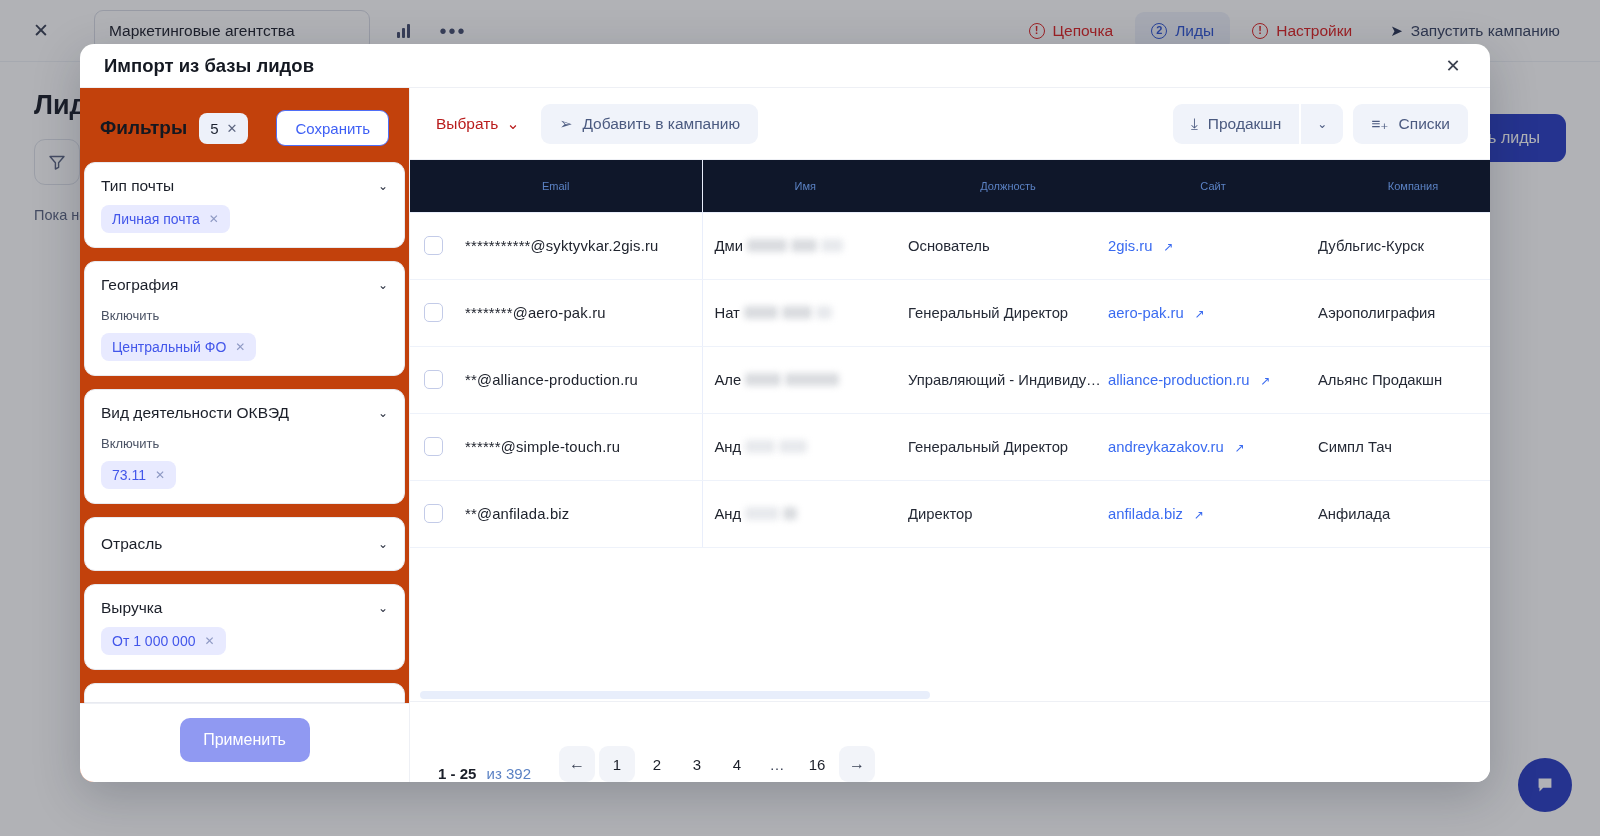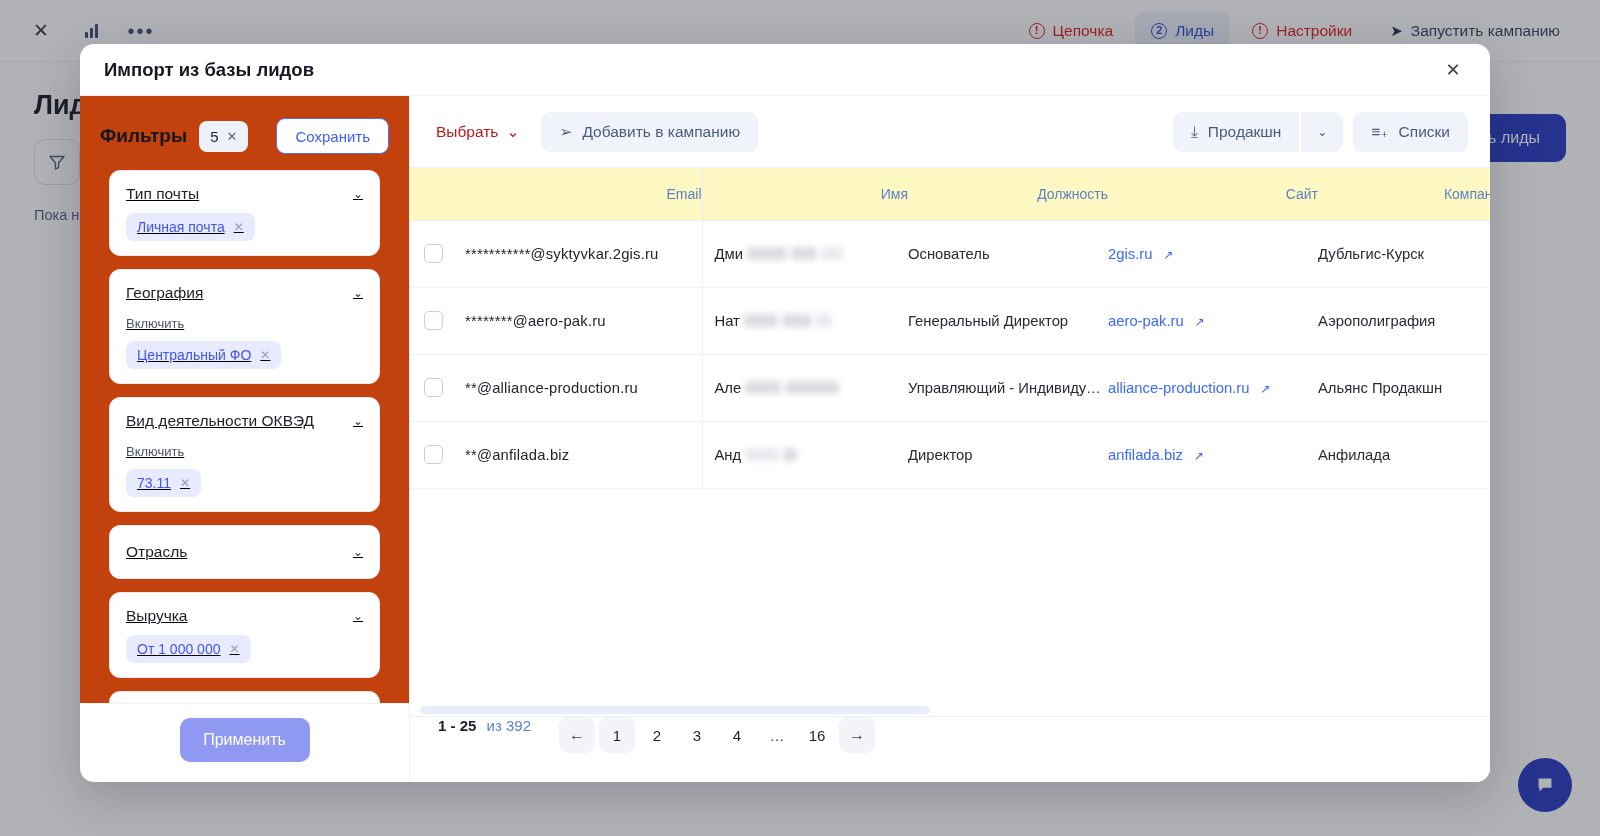--- a/index.html
+++ b/index.html
@@ -97,21 +97,21 @@
     position: absolute;
     left: 80px; top: 44px;
     width: 1410px; height: 738px;
     background: #ffffff;
     border-radius: 14px;
     box-shadow: 0 14px 48px rgba(20,26,44,0.22);
     display: flex; flex-direction: column;
     overflow: hidden;
   }
   .modal-header {
-    height: 52px; flex: none;
+    height: 44px; flex: none;
     display: flex; align-items: center;
     padding: 0 22px 0 24px;
     border-bottom: 1px solid #eef0f5;
   }
   .modal-title { font-size: 18.5px; font-weight: 700; color: #141821; }
   .modal-close {
     margin-left: auto; width: 30px; height: 30px;
     display: flex; align-items: center; justify-content: center;
     font-size: 18px; color: #3c4250; cursor: pointer;
   }
@@ -139,21 +139,21 @@
   .save-btn {
     margin-left: auto;
     border: 1px solid #4f6ef7; color: #3f60f5;
     background: #fff; border-radius: 9px;
     height: 36px; padding: 0 18px;
     font-size: 15px; cursor: pointer;
     font-family: inherit;
   }
   .filters-scroll {
     flex: 1; overflow: hidden;
-    padding: 0 29px; min-height: 0; text-decoration: underline;
+    padding: 0 4px; min-height: 0;
   }
   .filter-card {
     border: 1px solid #e8eaf0; border-radius: 11px;
     margin-bottom: 13px; padding: 14px 16px 14px 16px;
     background: #fff;
   }
   .filter-card-head {
     display: flex; align-items: center; cursor: pointer;
   }
   .filter-card-title { font-size: 15.5px; color: #1b1f29; }
@@ -208,25 +208,25 @@
   .tb-split .tb-caret {
     background: #f0f3fa; color: #4b5a80;
     border-radius: 0 9px 9px 0; height: 40px; width: 42px;
     display: flex; align-items: center; justify-content: center;
     cursor: pointer; font-size: 12px;
   }
 
   .table-wrap { flex: 1; overflow: hidden; position: relative; min-height: 0; }
   table.leads { width: 100%; border-collapse: collapse; table-layout: fixed; }
   table.leads th {
-    text-align: right; font-weight: 400;
-    font-size: 14px; color: #5b82c4;
+    text-align: center; font-weight: 400;
+    font-size: 11px; color: #5b82c4;
     padding: 16px 0 16px 0; height: 52px;
     border-bottom: 1px solid #e9eefb;
-    background: #fef9c3;
+    background: #0f172a;
   }
   table.leads td {
     font-size: 14.8px; color: #252a36;
     height: 67px; padding: 0;
     border-bottom: 1px solid #eef2fa;
     vertical-align: middle;
     overflow: hidden; white-space: nowrap; text-overflow: ellipsis;
   }
   .col-email { width: 292px; }
   .col-name { width: 206px; }
@@ -257,22 +257,22 @@
   .ext-icon { margin-left: 7px; color: #3a6bf0; font-size: 12px; }
 
   .hscroll {
     position: absolute; left: 10px; bottom: 2px;
     width: 510px; height: 8px; border-radius: 4px;
     background: #e8eefb;
   }
 
   
   .pagination {
-    height: 66px; flex: none;
-    display: flex; align-items: flex-start;
+    height: 81px; flex: none;
+    display: flex; align-items: flex-end;
     padding-left: 28px; gap: 28px;
     border-top: 1px solid #eef0f5;
     background: #fff;
   }
   .page-range { font-size: 15px; color: #1b1f29; font-weight: 700; }
   .page-range .muted { color: #5b82c4; font-weight: 400; margin-left: 6px; }
   .pages { display: flex; align-items: center; gap: 4px; }
   .pg {
     min-width: 36px; height: 36px; padding: 0 8px;
     display: flex; align-items: center; justify-content: center;
@@ -284,20 +284,23 @@
   .pg.ellipsis { cursor: default; color: #3b4256; }
 </style>
 </head>
 <body>
 
 <div id="app-background">
 
   <div class="bg-topbar">
     <div class="bg-close">✕</div>
 
+    <div class="bg-campaign-name">
+      <span>Маркетинговые агентства</span>
+    </div>
 
     <div class="bg-icon-btn">
       <span class="bars-icon">
           <i></i>
           <i></i>
           <i></i>
         </span>
     </div>
     <div class="bg-icon-btn">
       <span class="dots-icon">•••</span>
@@ -548,20 +551,41 @@
               </td>
               <td class="cell-pad-26">Управляющий - Индивидуа…</td>
               <td class="cell-pad">
                 <a class="site-link">alliance-production.ru</a>
                 <span class="ext-icon">↗</span>
               </td>
               <td class="cell-pad">Альянс Продакшн</td>
             </tr>
 
 
+            <tr>
+              <td>
+                <div class="email-cell">
+                  <span class="cbox"></span>
+                  <span class="email-text">******@simple-touch.ru</span>
+                </div>
+              </td>
+              <td class="vsep">
+                <div class="name-cell">
+                  <span class="name-prefix">Анд</span>
+                  <span class="name-blur light" style="width:30px"></span>
+                  <span class="name-blur light" style="width:28px"></span>
+                </div>
+              </td>
+              <td class="cell-pad-26">Генеральный Директор</td>
+              <td class="cell-pad">
+                <a class="site-link">andreykazakov.ru</a>
+                <span class="ext-icon">↗</span>
+              </td>
+              <td class="cell-pad">Симпл Тач</td>
+            </tr>
 
             <tr>
               <td>
                 <div class="email-cell">
                   <span class="cbox"></span>
                   <span class="email-text">**@anfilada.biz</span>
                 </div>
               </td>
               <td class="vsep">
                 <div class="name-cell">

